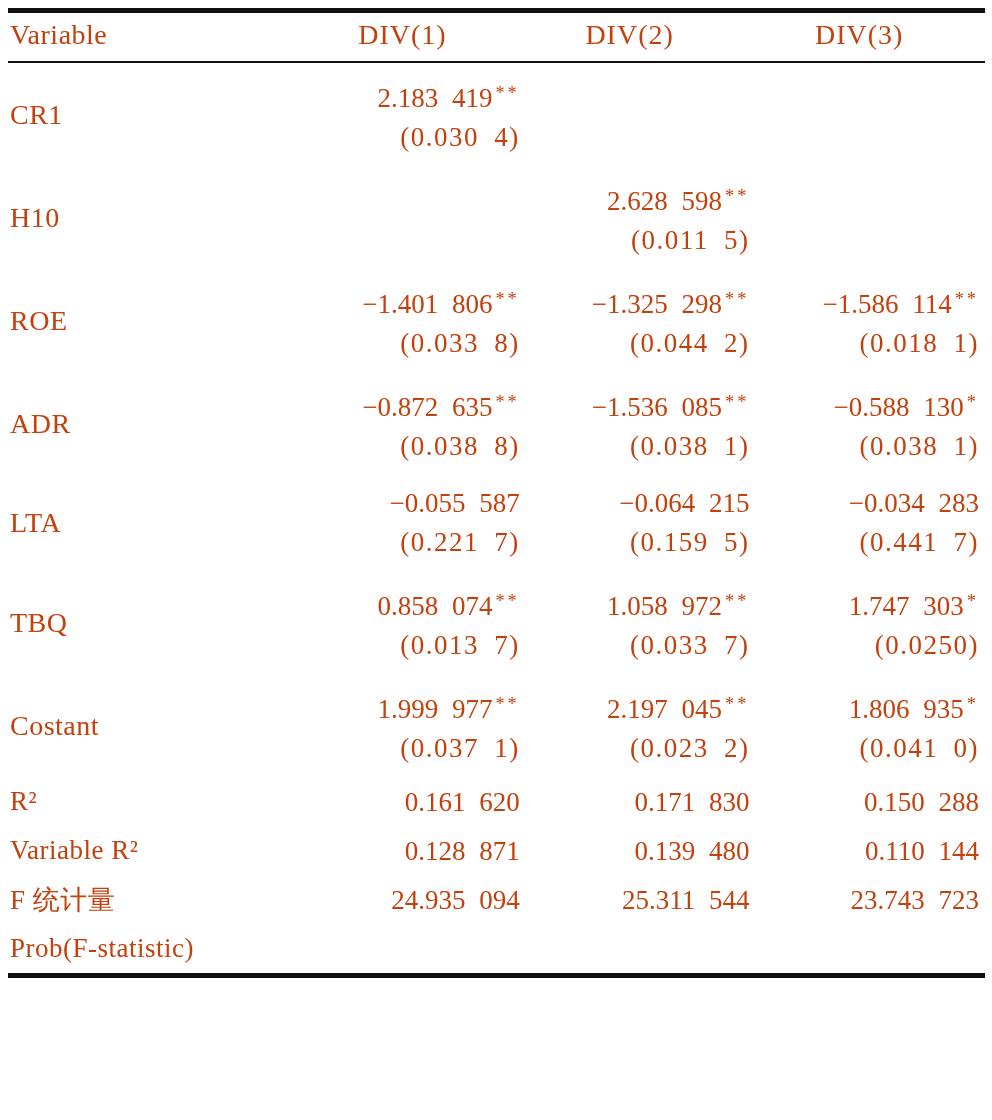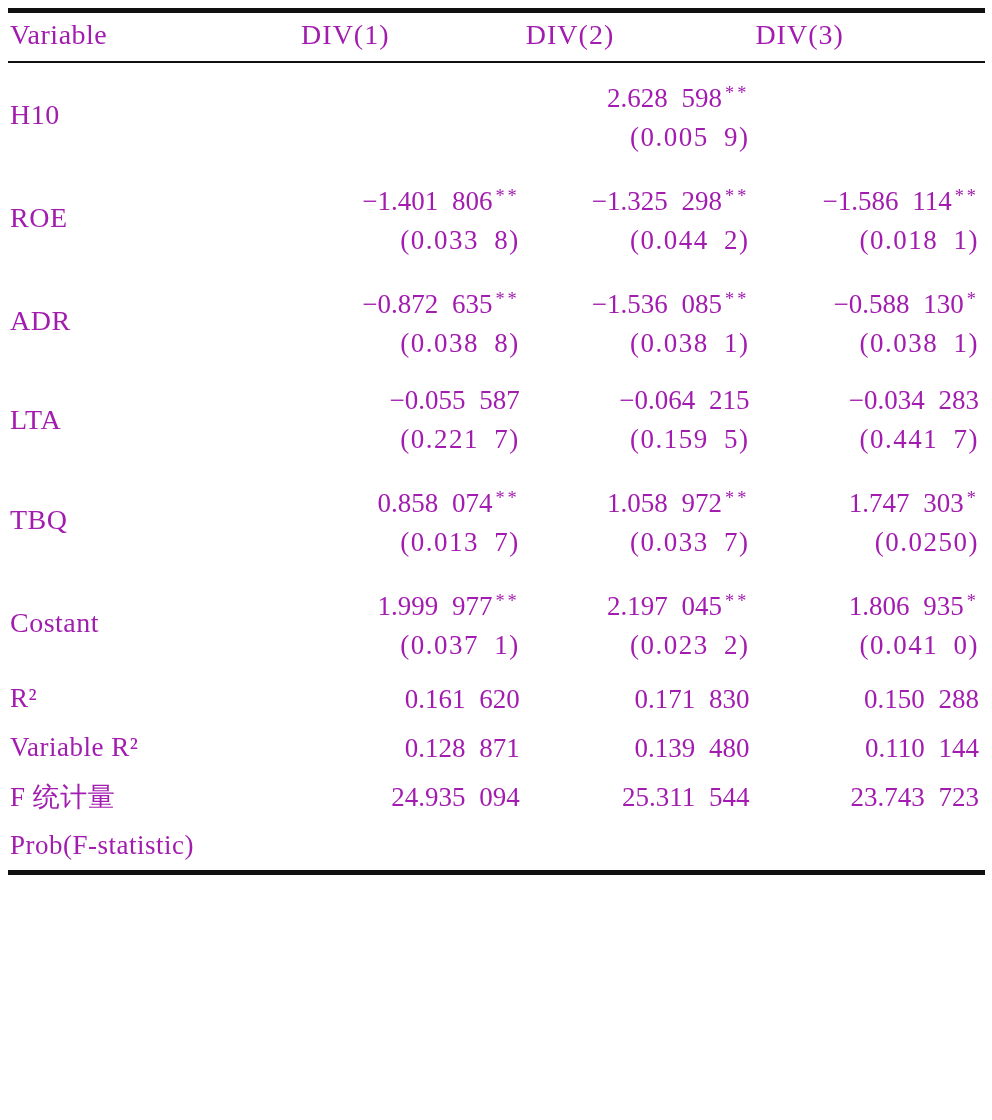--- a/index.html
+++ b/index.html
@@ -6,21 +6,21 @@
     margin: 0;
     padding: 0;
     background: #ffffff;
   }
   .sheet {
     width: 992px;
     height: 1035px;
     box-sizing: border-box;
     padding: 8px 7px 0 8px;
     background: #ffffff;
-    color: #a21caf;
+    color: #c2410c;
     font-family: "Liberation Serif", "DejaVu Serif", serif;
     position: relative;
   }
   table.regression {
     width: 100%;
     border-collapse: collapse;
     table-layout: fixed;
     border-top: 5px solid #101010;
     border-bottom: 5px solid #101010;
   }
@@ -30,21 +30,21 @@
     border-bottom: 2px solid #101010;
     padding: 6px 0 10px 0;
     white-space: nowrap;
   }
   th.th-var {
     text-align: left;
     padding-left: 2px;
     letter-spacing: 0.5px;
   }
   th.th-num {
-    text-align: left;
+    text-align: center;
     padding-right: 22px;
     letter-spacing: 1px;
   }
   td.label-cell {
     font-size: 28px;
     text-align: left;
     vertical-align: middle;
     padding-left: 2px;
     letter-spacing: 0.5px;
     white-space: nowrap;
@@ -96,25 +96,34 @@
     <thead>
       <tr>
         <th class="th-var">Variable</th>
         <th class="th-num">DIV(1)</th>
         <th class="th-num">DIV(2)</th>
         <th class="th-num">DIV(3)</th>
       </tr>
     </thead>
     <tbody id="tbody">
         <tr class="coef">
+          <td class="label-cell">CR1</td>
+          <td class="num-cell">
+            <div class="coef-line"><span>2.183 419</span><sup class="stars">**</sup></div>
+            <div class="p-line">(0.030 4)</div>
+          </td>
+          <td class="num-cell"></td>
+          <td class="num-cell"></td>
+        </tr>
+        <tr class="coef">
           <td class="label-cell">H10</td>
           <td class="num-cell"></td>
           <td class="num-cell">
             <div class="coef-line"><span>2.628 598</span><sup class="stars">**</sup></div>
-            <div class="p-line">(0.005 9)</div>
+            <div class="p-line">(0.011 5)</div>
           </td>
           <td class="num-cell"></td>
         </tr>
         <tr class="coef">
           <td class="label-cell">ROE</td>
           <td class="num-cell">
             <div class="coef-line"><span>−1.401 806</span><sup class="stars">**</sup></div>
             <div class="p-line">(0.033 8)</div>
           </td>
           <td class="num-cell">

